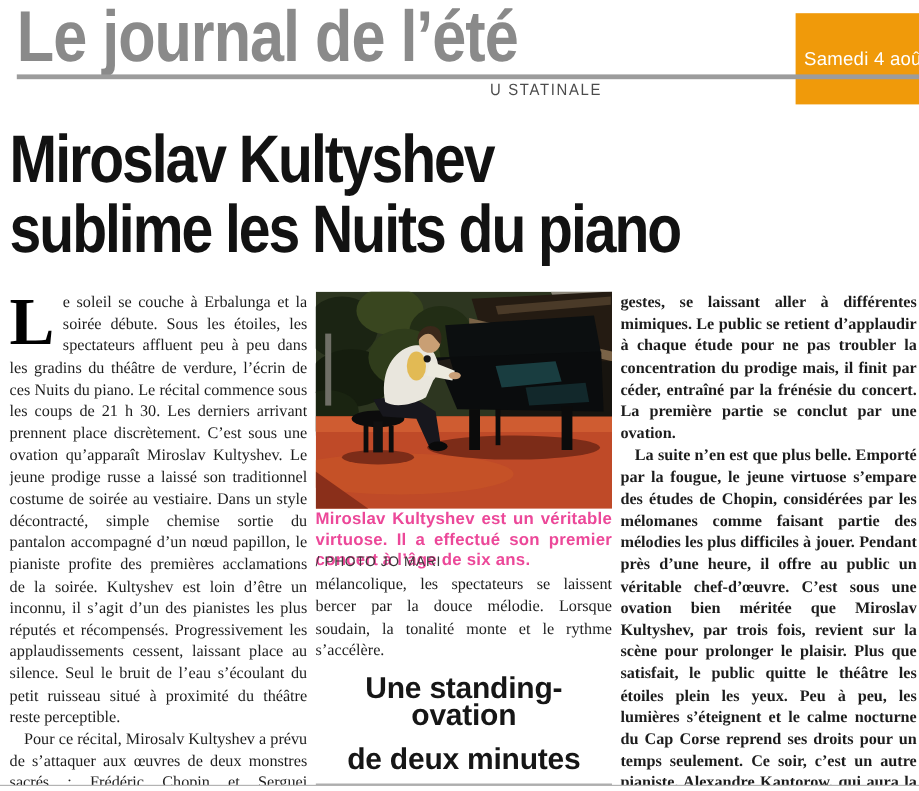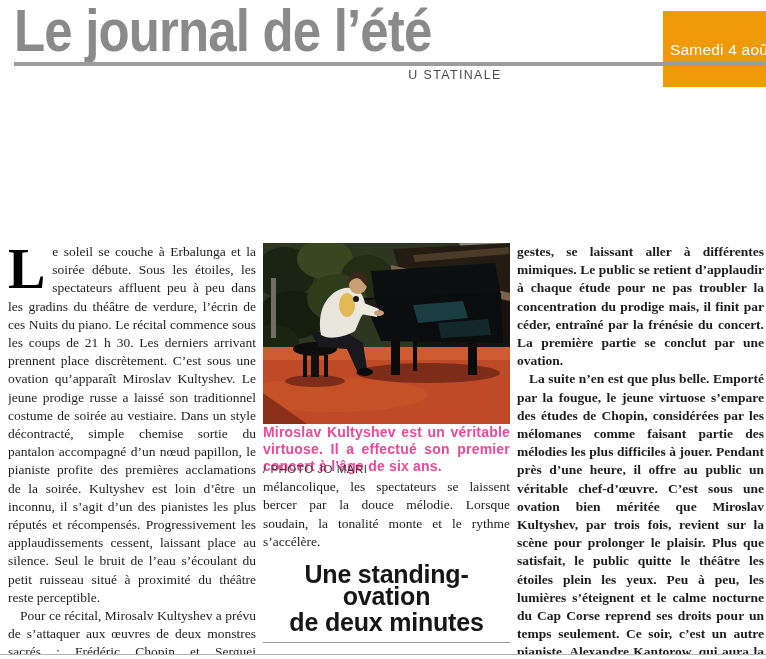--- a/index.html
+++ b/index.html
@@ -82,20 +82,24 @@
 
 <div id="page">
 
   <div class="masthead-title">Le journal de l’été</div>
   <div class="masthead-rule"></div>
   <div class="date-box">
     <div class="date-text">Samedi 4 août 20</div>
   </div>
   <div class="section-label">U STATINALE</div>
 
+  <div class="headline">
+    <div>Miroslav Kultyshev</div>
+    <div>sublime les Nuits du piano</div>
+  </div>
 
   <div class="col" id="col1">
     <p><span class="dropcap">L</span><span>e soleil se couche à Erbalunga et la soirée débute. Sous les étoiles, les spectateurs affluent peu à peu dans les gradins du théâtre de verdure, l’écrin de ces Nuits du piano. Le récital commence sous les coups de 21 h 30. Les derniers arrivant prennent place discrètement. C’est sous une ovation qu’apparaît Miroslav Kultyshev. Le jeune prodige russe a laissé son traditionnel costume de soirée au vestiaire. Dans un style décontracté, simple chemise sortie du pantalon accompagné d’un nœud papillon, le pianiste profite des premières acclamations de la soirée. Kultyshev est loin d’être un inconnu, il s’agit d’un des pianistes les plus réputés et récompensés. Progressivement les applaudissements cessent, laissant place au silence. Seul le bruit de l’eau s’écoulant du petit ruisseau situé à proximité du théâtre reste perceptible.</span></p>
     <p class="indent">Pour ce récital, Mirosalv Kultyshev a prévu de s’attaquer aux œuvres de deux monstres sacrés : Frédéric Chopin et Serguei Rachmaninov. Les premières notes retentissent. Dans une ambiance</p>
   </div>
 
   <div class="col" id="col2">
     <svg class="photo" viewBox="0 0 247 181" preserveAspectRatio="none" xmlns="http://www.w3.org/2000/svg">
 
       <rect x="0" y="0" width="247" height="120" fill="#2d3620"></rect>
@@ -147,21 +151,21 @@
       <polygon points="96,58 116,66 114,74 92,70" fill="#eceade"></polygon>
       <ellipse cx="116" cy="70" rx="5" ry="3" fill="#caa078"></ellipse>
       <circle cx="93" cy="56" r="3" fill="#151515"></circle>
       <circle cx="95" cy="42" r="9" fill="#c99f74"></circle>
       <path d="M85,42 C84,32 92,27 99,29 C105,31 106,38 104,44 L98,37 C94,33 88,36 85,42 Z" fill="#3a281a"></path>
     </svg>
     <p class="caption">Miroslav Kultyshev est un véritable virtuose. Il a effectué son premier concert à l’âge de six ans.</p>
     <span class="credit">/ PHOTO JO MARI</span>
     <p class="after-caption">mélancolique, les spectateurs se laissent bercer par la douce mélodie. Lorsque soudain, la tonalité monte et le rythme s’accélère.</p>
     <div class="subhead">Une standing-ovation</div>
-    <div class="subhead" style="margin-top:4px;">de deux minutes</div>
+    <div class="subhead" style="margin-top:15px;">de deux minutes</div>
     <div class="subhead-rule"></div>
     <p class="indent">L’artiste, très concentré, est emporté par la musique, ne retenant plus ses</p>
   </div>
 
   <div class="col" id="col3">
     <p>gestes, se laissant aller à différentes mimiques. Le public se retient d’applaudir à chaque étude pour ne pas troubler la concentration du prodige mais, il finit par céder, entraîné par la frénésie du concert. La première partie se conclut par une ovation.</p>
     <p class="indent">La suite n’en est que plus belle. Emporté par la fougue, le jeune virtuose s’empare des études de Chopin, considérées par les mélomanes comme faisant partie des mélodies les plus difficiles à jouer. Pendant près d’une heure, il offre au public un véritable chef-d’œuvre. C’est sous une ovation bien méritée que Miroslav Kultyshev, par trois fois, revient sur la scène pour prolonger le plaisir. Plus que satisfait, le public quitte le théâtre les étoiles plein les yeux. Peu à peu, les lumières s’éteignent et le calme nocturne du Cap Corse reprend ses droits pour un temps seulement. Ce soir, c’est un autre pianiste, Alexandre Kantorow, qui aura la tâche de sublimer, une fois de plus, les Nuits du piano.</p>
 
   </div>
 

